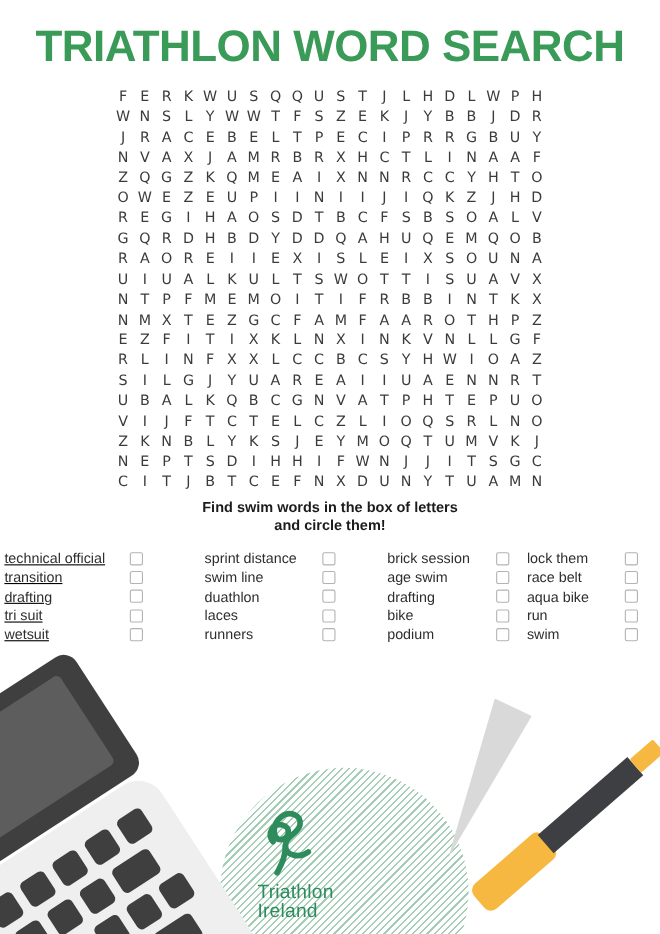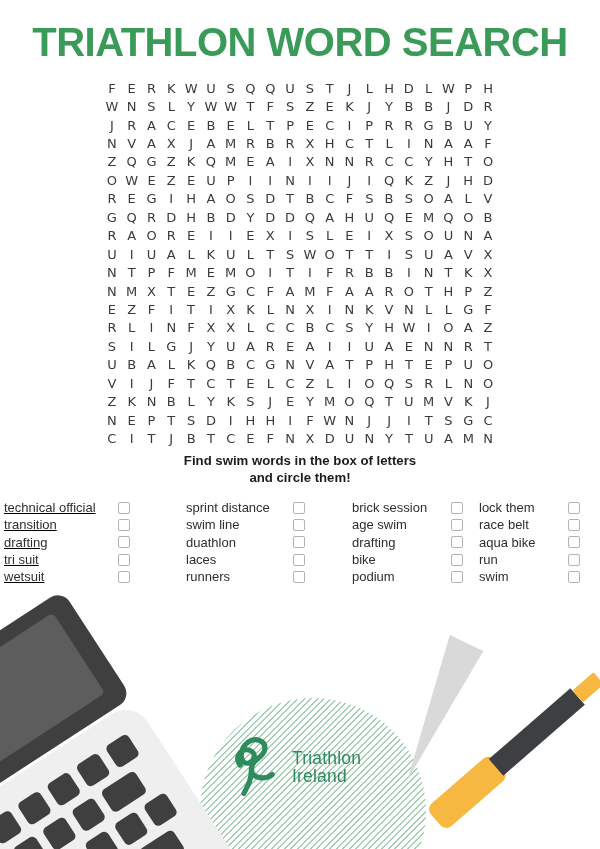--- a/index.html
+++ b/index.html
@@ -51,21 +51,21 @@
   }
   
   .hatch-circle{
     position:absolute;left:200px;top:698px;width:226px;height:226px;border-radius:50%;
     background:repeating-linear-gradient(135deg,
       rgba(74,158,107,0.5) 0px, rgba(74,158,107,0.5) 1.4px,
       transparent 1.4px, transparent 4.6px);
     z-index:1;
   }
   .logo{
-    position:absolute;left:230px;top:733px;display:flex;align-items:center;z-index:2;
+    position:absolute;left:230px;top:733px;display:flex;align-items:center;z-index:2;flex-direction:column;
   }
   .logo-swirl{width:58px;height:68px;}
   .logo-text{
     margin-left:4px;color:var(--logo-green);font-size:17.5px;line-height:18px;
     font-weight:500;letter-spacing:0.2px;
   }
   .laptop{
     position:absolute;left:-305px;top:558px;width:710px;height:700px;
     transform:rotate(-33deg);transform-origin:367px 32px;z-index:3;pointer-events:none;
   }

